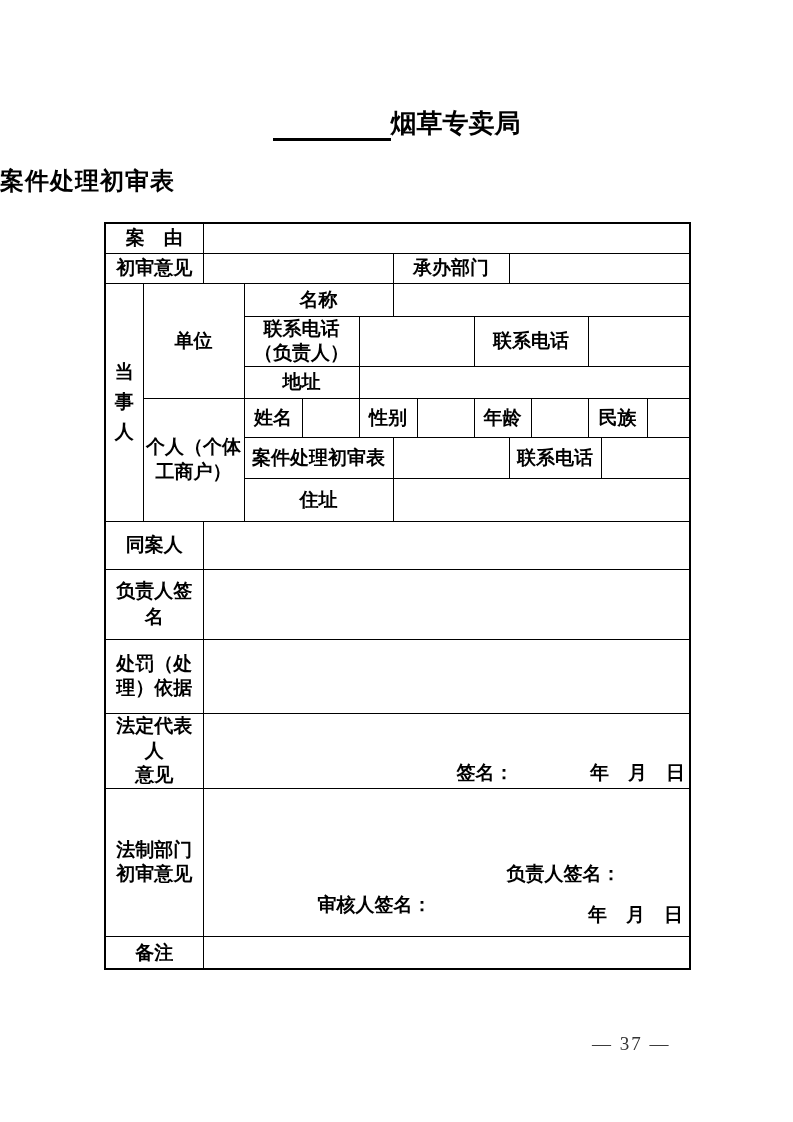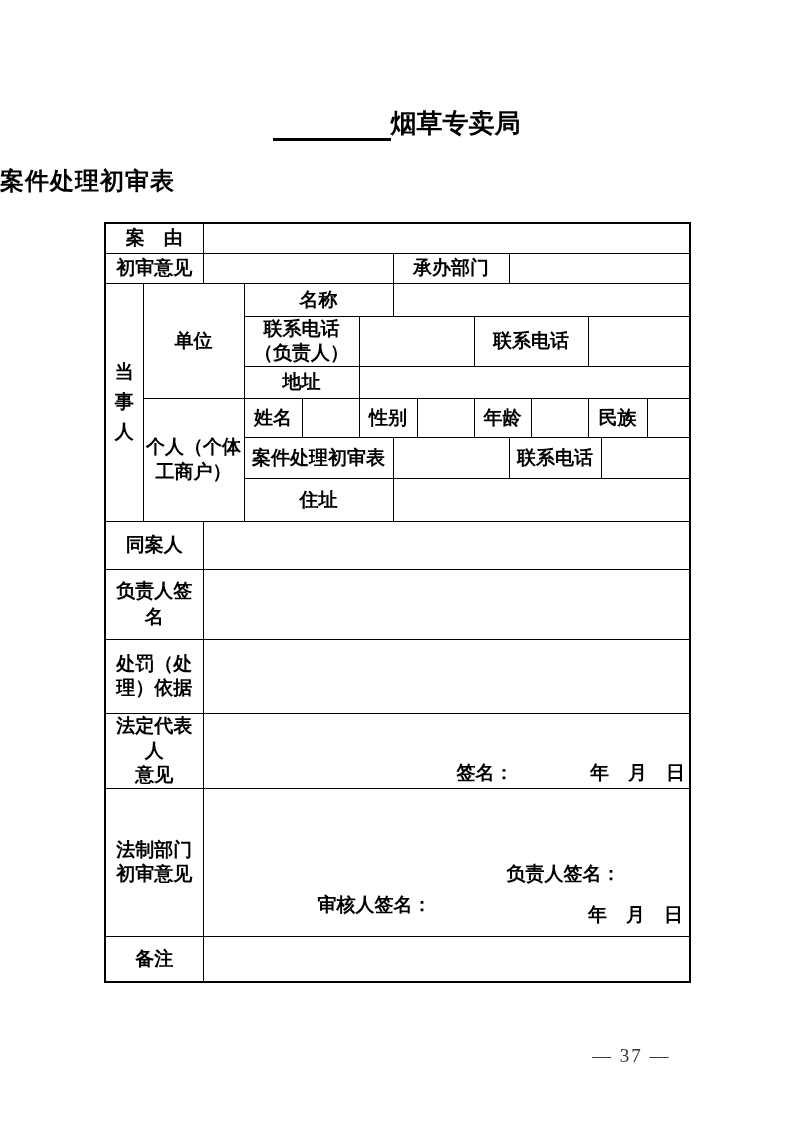--- a/index.html
+++ b/index.html
@@ -51,21 +51,21 @@
   .party-cell { line-height:30px; }
   .rel-cell { padding:0; }
   .abs { position:absolute; white-space:nowrap; font-size:19px; }
   .page-number {
     position:absolute; top:1033px; left:0; width:100%;
     text-align:center;
     font-size:19px; color:#333; letter-spacing:2px;
     
     padding-left:0;
   }
-  .page-number .inner { position:absolute; left:592px; top:12px; white-space:nowrap; }
+  .page-number .inner { position:absolute; left:592px; top:0; white-space:nowrap; }
 </style>
 </head>
 <body>
 
 <div class="page">
 
   <div class="doc-title"><span class="blank-line"></span><span>烟草专卖局</span></div>
 
   <div class="doc-subtitle">案件处理初审表</div>
 
@@ -175,21 +175,21 @@
     <tr style="height:148px">
       <td colspan="2" class="pre">法制部门
 初审意见</td>
       <td colspan="12" class="rel-cell">
         <span class="abs" style="left:114px; top:72px;margin-top:31px;">审核人签名：</span>
         <span class="abs" style="left:303px; top:72px;">负责人签名：</span>
         <span class="abs" style="right:6px; bottom:8px;">年　月　日</span>
       </td>
     </tr>
 
-    <tr style="height:46px">
+    <tr style="height:33px">
       <td colspan="2">备注</td>
       <td colspan="12"></td>
     </tr>
   </tbody>
     </table>
 
   <div class="page-number">
     <span class="inner">— 37 —</span>
   </div>
 

